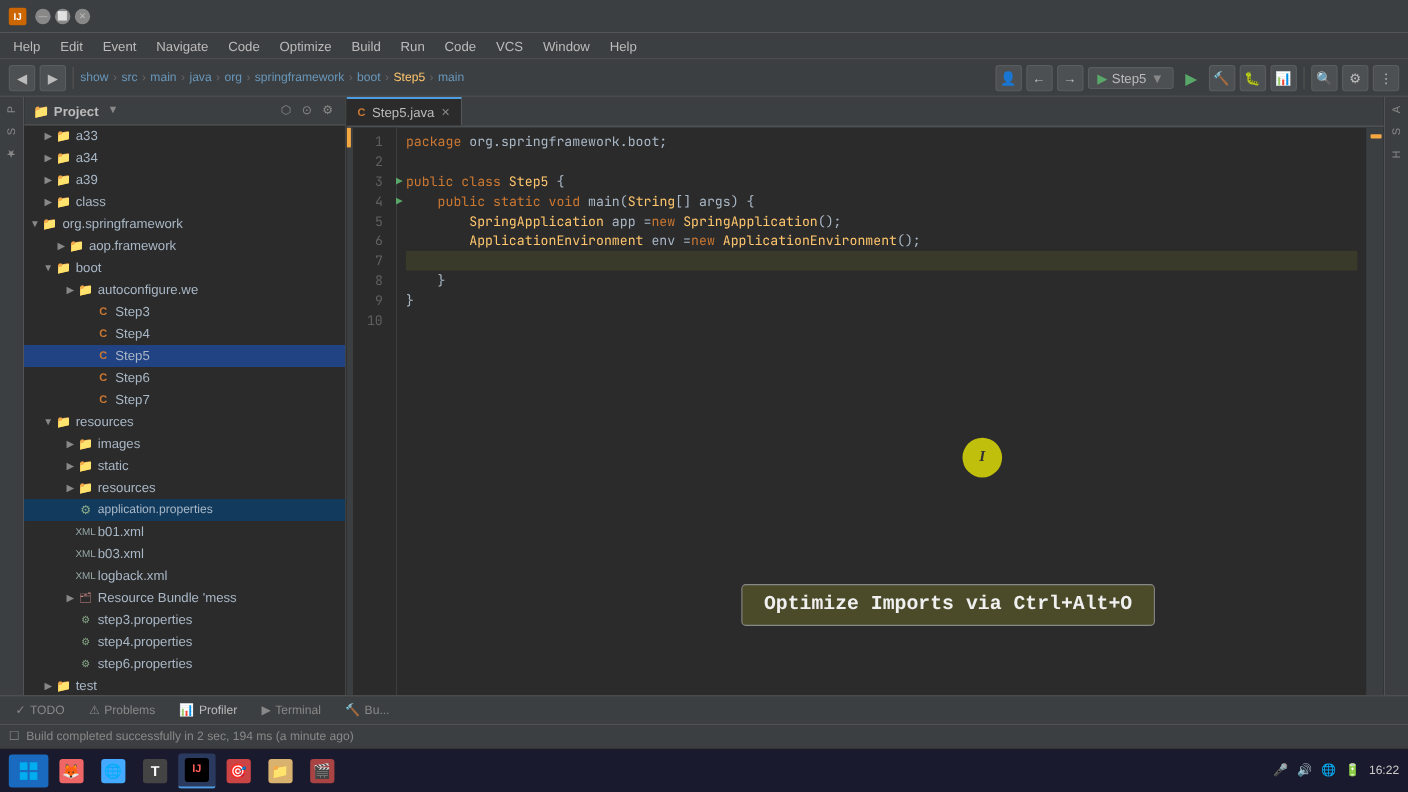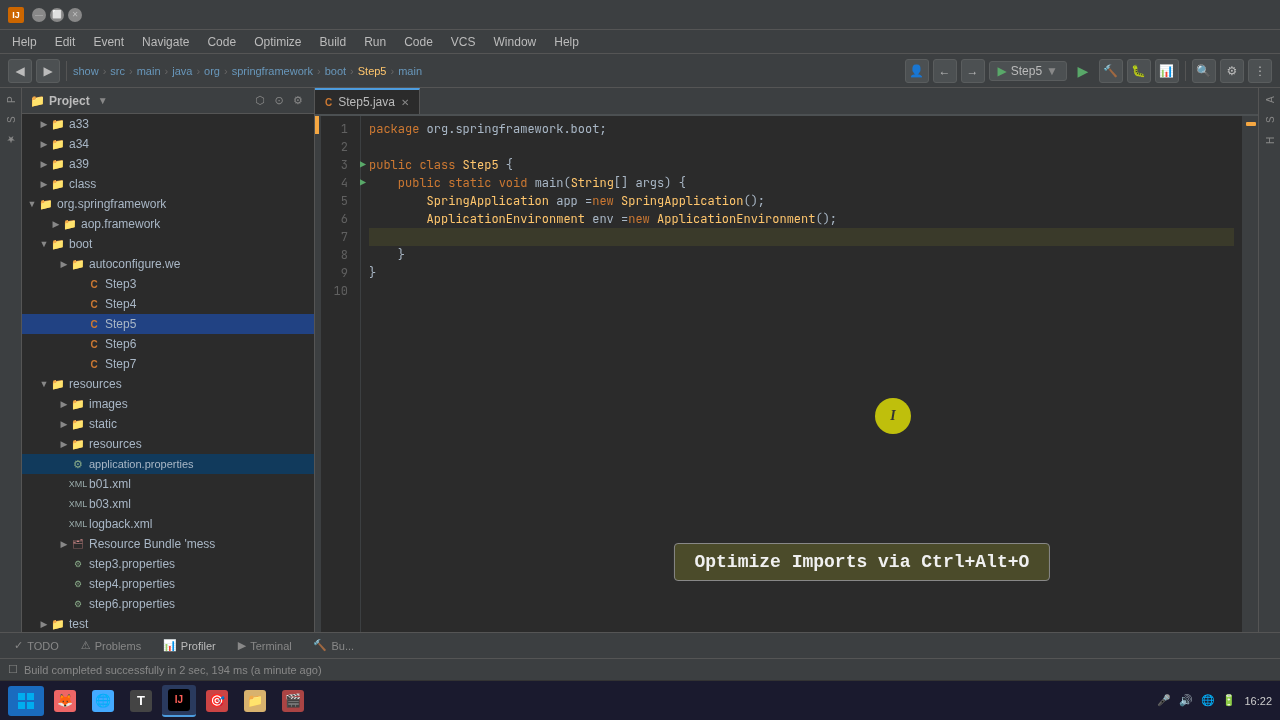--- a/index.html
+++ b/index.html
@@ -402,21 +402,21 @@
       top: 310px;
       left: 560px;
       pointer-events: none;
       font-family: serif;
       font-style: italic;
     }
 
     
     .hint-bar {
       position: absolute;
-      bottom: 51px;
+      bottom: 63px;
       left: 50%;
       transform: translateX(-30%);
       background: #4b4b2a;
       border: 1px solid #888;
       border-radius: 4px;
       padding: 8px 20px;
       font-size: 18px;
       font-weight: bold;
       color: #f0f0f0;
       font-family: 'Courier New', monospace;

